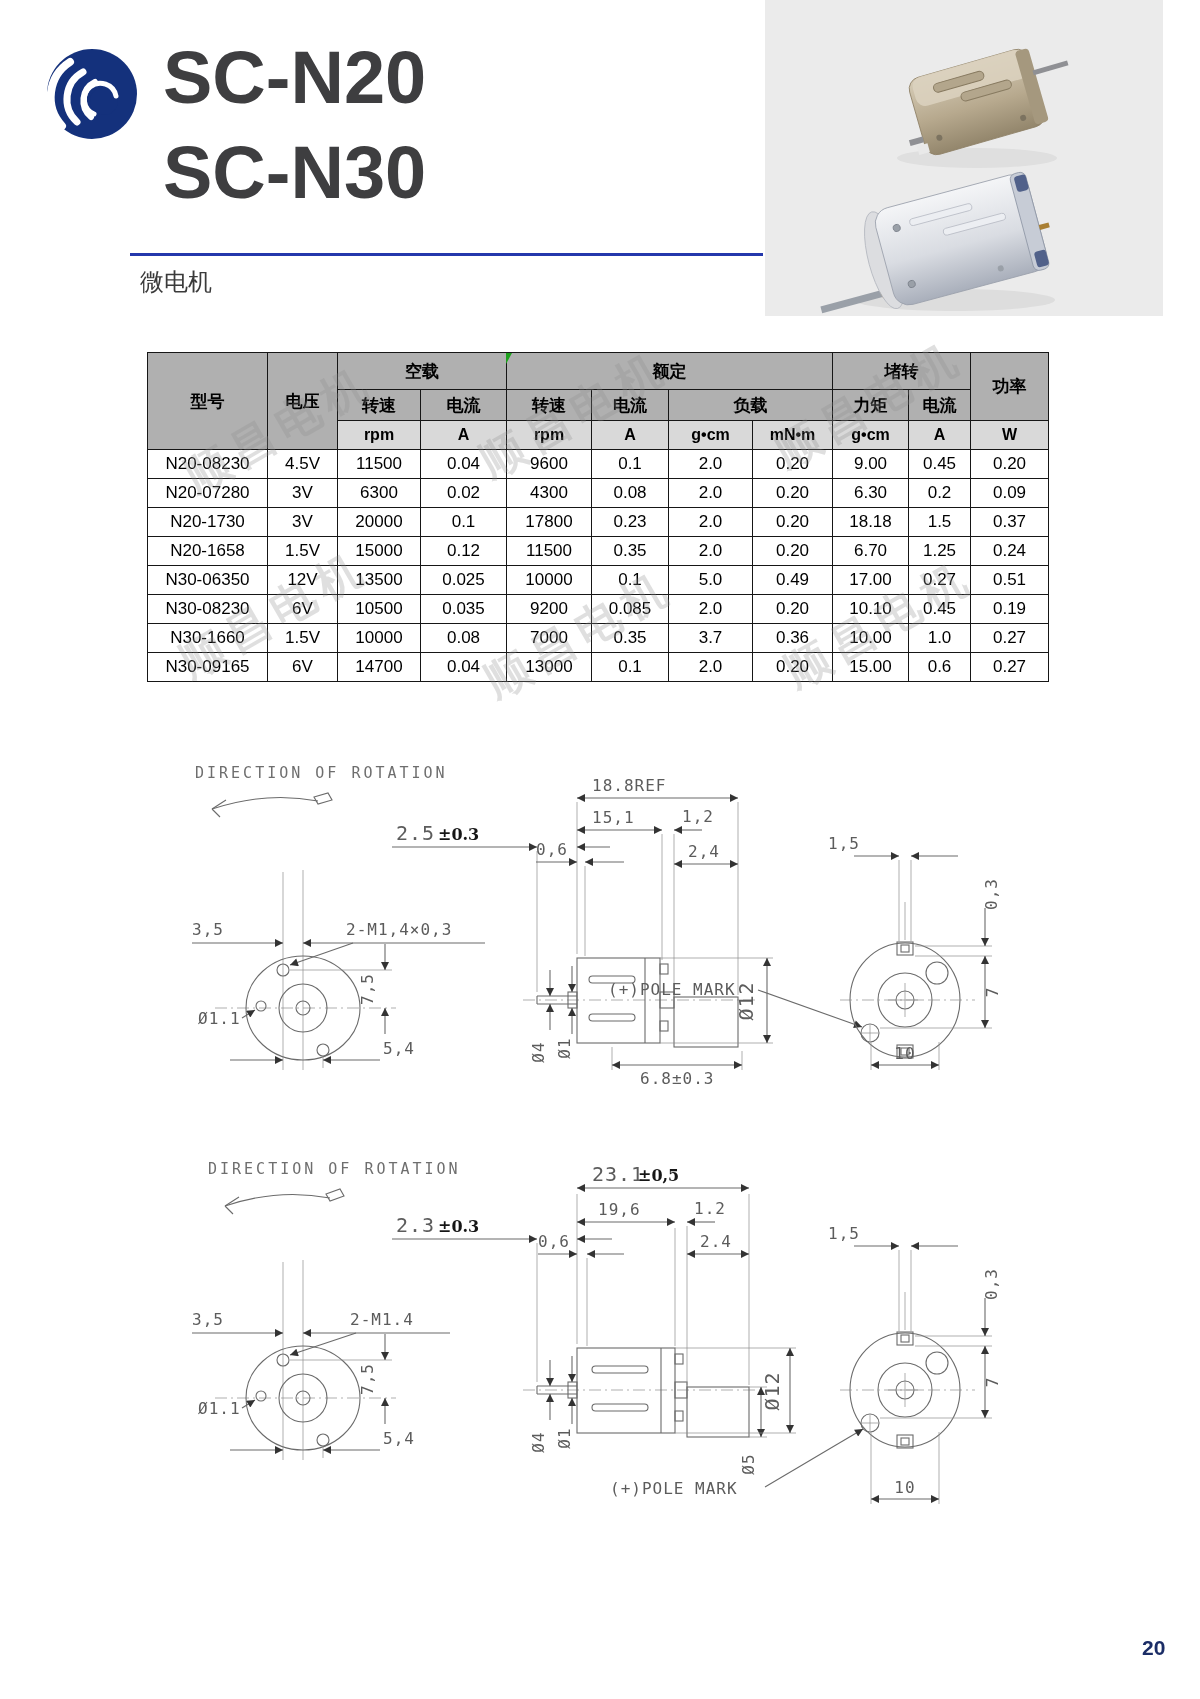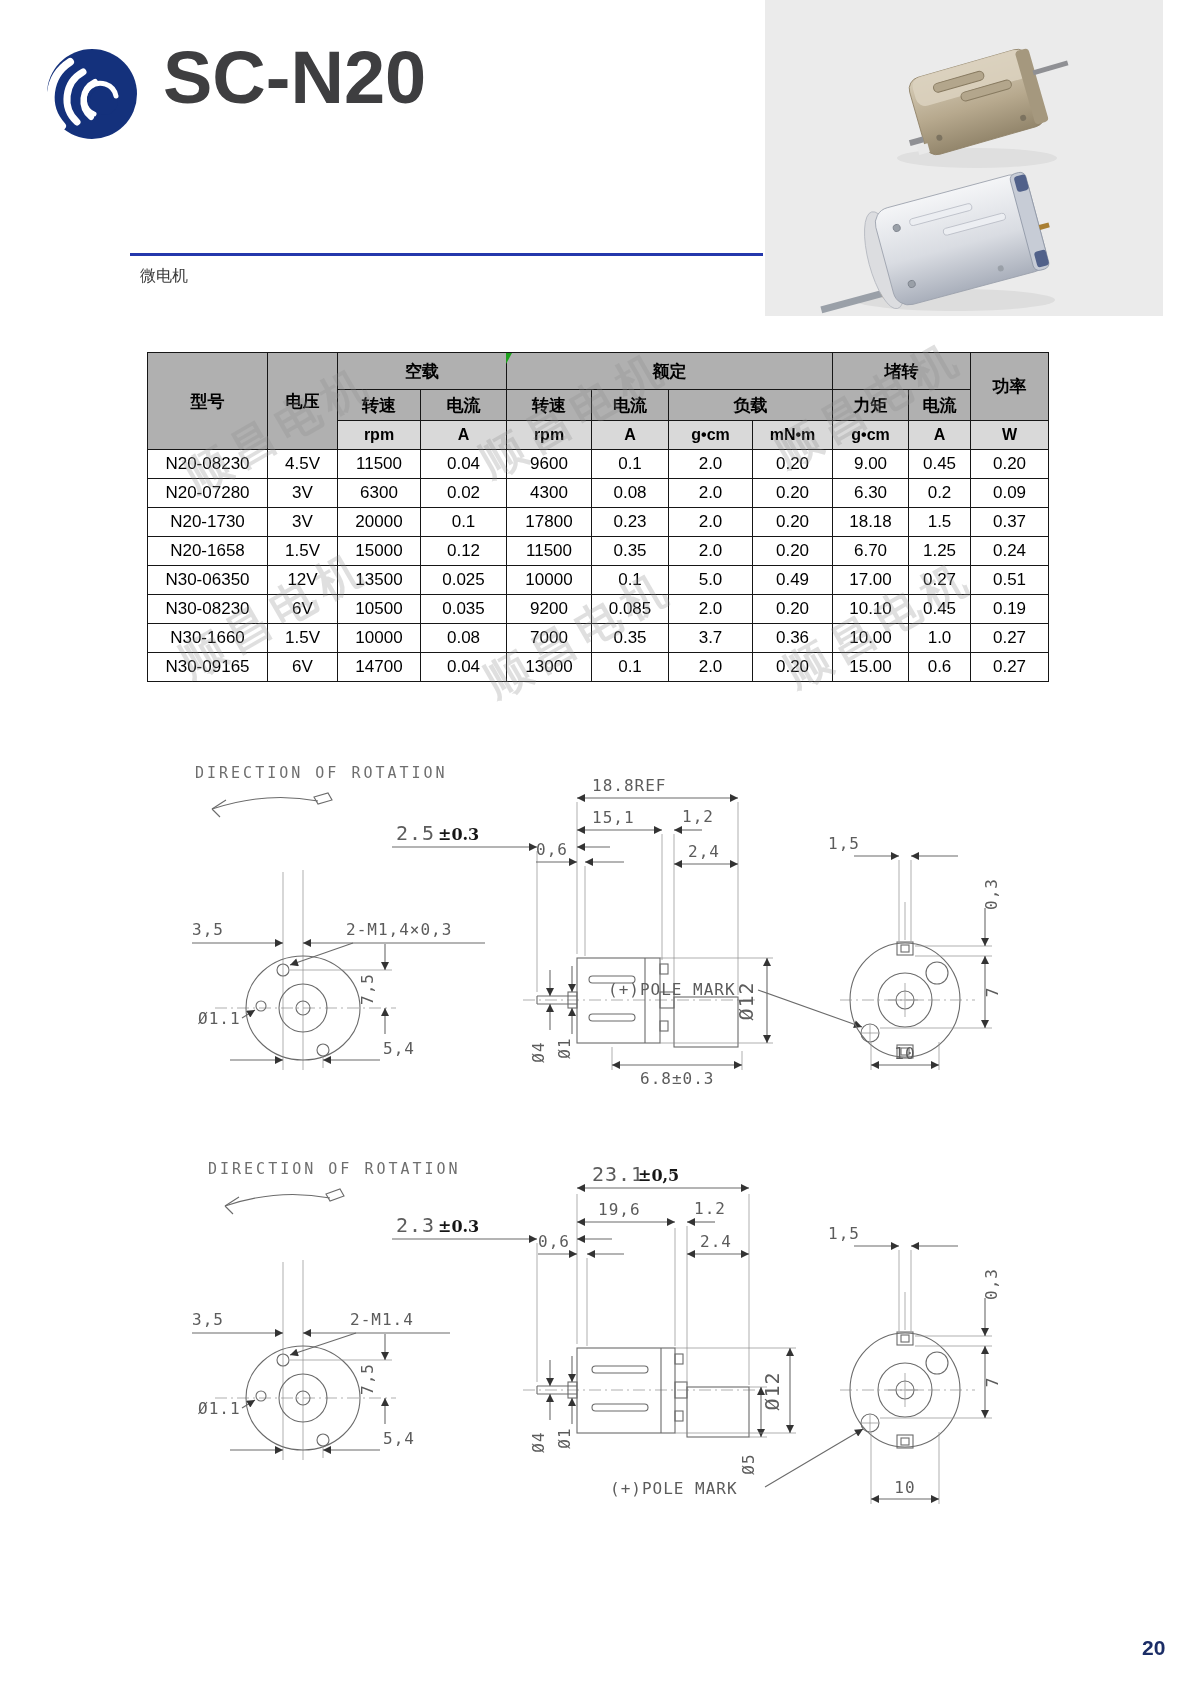--- a/index.html
+++ b/index.html
@@ -2,21 +2,21 @@
 <html><head>
 <meta charset="utf-8">
 <style>
   html,body{margin:0;padding:0;background:#fff;}
   #page{position:relative;width:1200px;height:1699px;background:#ffffff;overflow:hidden;
         font-family:"Liberation Sans",sans-serif;}
   
   .title{position:absolute;left:163px;top:30px;font-size:74px;font-weight:700;color:#3e3e40;
          line-height:95px;letter-spacing:0;}
   .rule{position:absolute;left:130px;top:253px;width:633px;height:3px;background:#2438ac;}
-  .subtitle{position:absolute;left:140px;top:266px;font-size:16px;color:#3a3a3a;}
+  .subtitle{position:absolute;left:140px;top:266px;font-size:24px;color:#3a3a3a;}
   .pagenum{position:absolute;left:1142px;top:1636px;font-size:21px;font-weight:700;color:#1b2d66;text-align:right;}
   
   .photo{position:absolute;left:765px;top:0;}
   
   .spec{position:absolute;left:147px;top:352px;border-collapse:collapse;table-layout:fixed;width:901px;}
   .spec th,.spec td{border:1.5px solid #161616;text-align:center;vertical-align:middle;
         padding:0;white-space:nowrap;overflow:hidden;color:#000;}
   .spec thead th{background:#b0b0b0;font-weight:700;font-size:17px;}
   .spec tr.g th{height:36px;}
   .spec tr.s th{height:30px;}
@@ -47,20 +47,21 @@
     <circle cx="48" cy="48" r="45" fill="#14317c"></circle>
     <path d="M 18,80 A 42,42 0 0 1 26,16" stroke="#ffffff" stroke-width="8" fill="none" stroke-linecap="round"></path>
     <path d="M 33,76 A 31,31 0 0 1 39,26" stroke="#ffffff" stroke-width="7" fill="none" stroke-linecap="round"></path>
     <path d="M 47,71 A 21,21 0 0 1 51,36" stroke="#ffffff" stroke-width="6" fill="none" stroke-linecap="round"></path>
     <circle cx="60" cy="55" r="14" fill="#14317c"></circle>
     <path d="M 50,68 A 16,16 0 1 1 72,50" stroke="#ffffff" stroke-width="5" fill="none" stroke-linecap="round"></path>
   </svg>
 
   <div class="title">
     <div>SC-N20</div>
+    <div>SC-N30</div>
   </div>
   <div class="rule"></div>
   <div class="subtitle">微电机</div>
 
   <svg class="photo" width="398" height="316" viewBox="0 0 398 316">
     <defs>
       <linearGradient id="gN20" x1="0" y1="0" x2="0" y2="1">
         <stop offset="0" stop-color="#d6ccb7"></stop>
           <stop offset="0.55" stop-color="#b7a98e"></stop>
         <stop offset="1" stop-color="#93866c"></stop>

